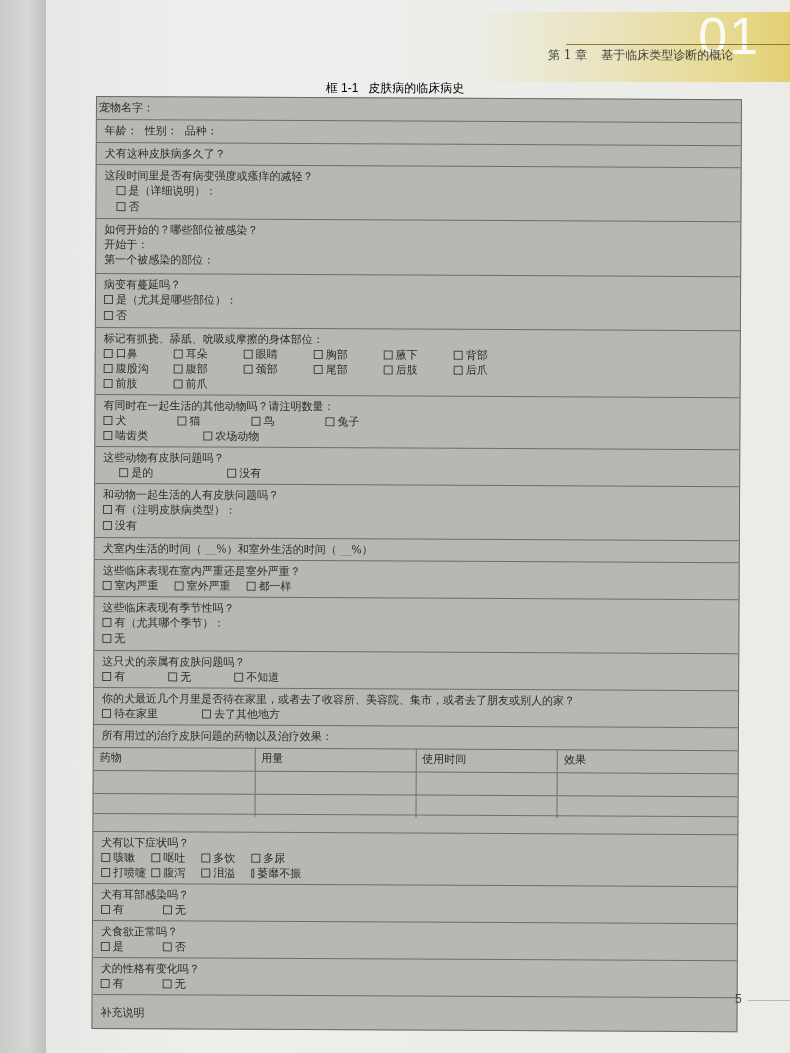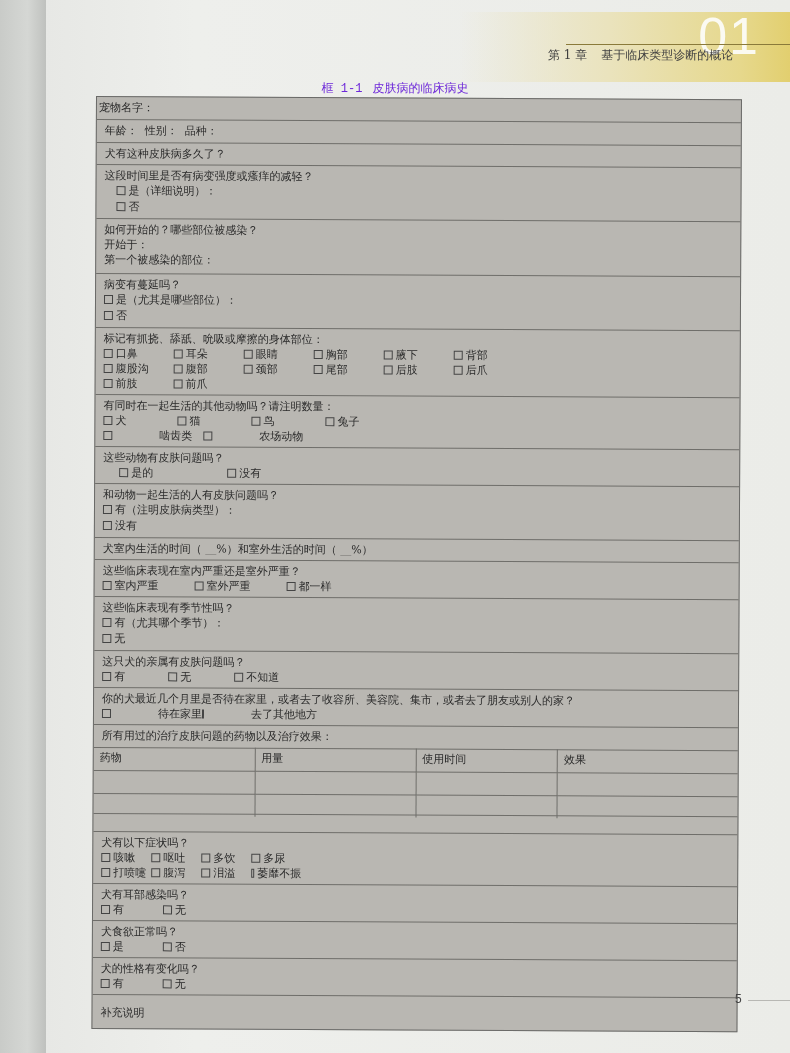--- a/index.html
+++ b/index.html
@@ -29,22 +29,22 @@
   .chapter-rule {
     position:absolute; left:566px; top:44px; width:224px; height:1px; background:#8a7a3a;
   }
   .chapter-title {
     position:absolute; left:548px; top:47px;
     font-size:12px; color:#404040; white-space:nowrap;
   }
   .chapter-title .sep { display:inline-block; width:14px; }
   .box-title {
     position:absolute; left:0; width:790px; top:80px; text-align:center;
-    font-family:Liberation Mono, monospace;
-    font-size:12px; color:#6d28d9;
+    font-family:Liberation Sans, sans-serif;
+    font-size:12px; color:#000000;
   }
   .box-title .sep { display:inline-block; width:10px; }
 
   .form {
     position:absolute; left:96px; top:96px; width:644px;
     border:1.5px solid #6a6a68;
     background:#b9b7b2;
     transform:rotate(0.28deg); transform-origin:top left;
   }
   .row {
@@ -53,22 +53,22 @@
     font-size:11px; line-height:15px;
   }
   .row:last-child { border-bottom:none; }
   .row .q { white-space:nowrap; }
   .opts { display:flex; flex-wrap:nowrap; }
   .opt { display:inline-flex; align-items:center; white-space:nowrap; }
   .cb {
     display:inline-block; width:9px; height:9px; border:1px solid #444;
     margin-right:3px; background:transparent; box-sizing:border-box;
   }
-  .w70 { width:70px; } .w80 { width:92px;text-align:center; } .w75 { width:74px; }
-  .w100 { width:100px;gap:44px; } .w65 { width:66px; } .w55 { width:50px; }
+  .w70 { width:70px; } .w80 { width:72px;text-align:center; } .w75 { width:74px; }
+  .w100 { width:100px; } .w65 { width:66px; } .w55 { width:50px; }
   .w60 { width:62px; } .w92 { width:92px;margin-left:16px; }
 
   .med-table { margin:4px -8px -3px -8px; width:calc(100% + 16px); border-collapse:collapse; }
   .med-table td {
     border:1.5px solid #6f6e6a; height:18px; padding:2px 6px; font-size:11px; vertical-align:top;
   }
   .med-table tr:first-child td { border-top:1.5px solid #6f6e6a; }
   .med-table td:first-child { border-left:none; }
   .med-table td:last-child { border-right:none; }
   .med-table tr:last-child td { border-bottom:none; }

